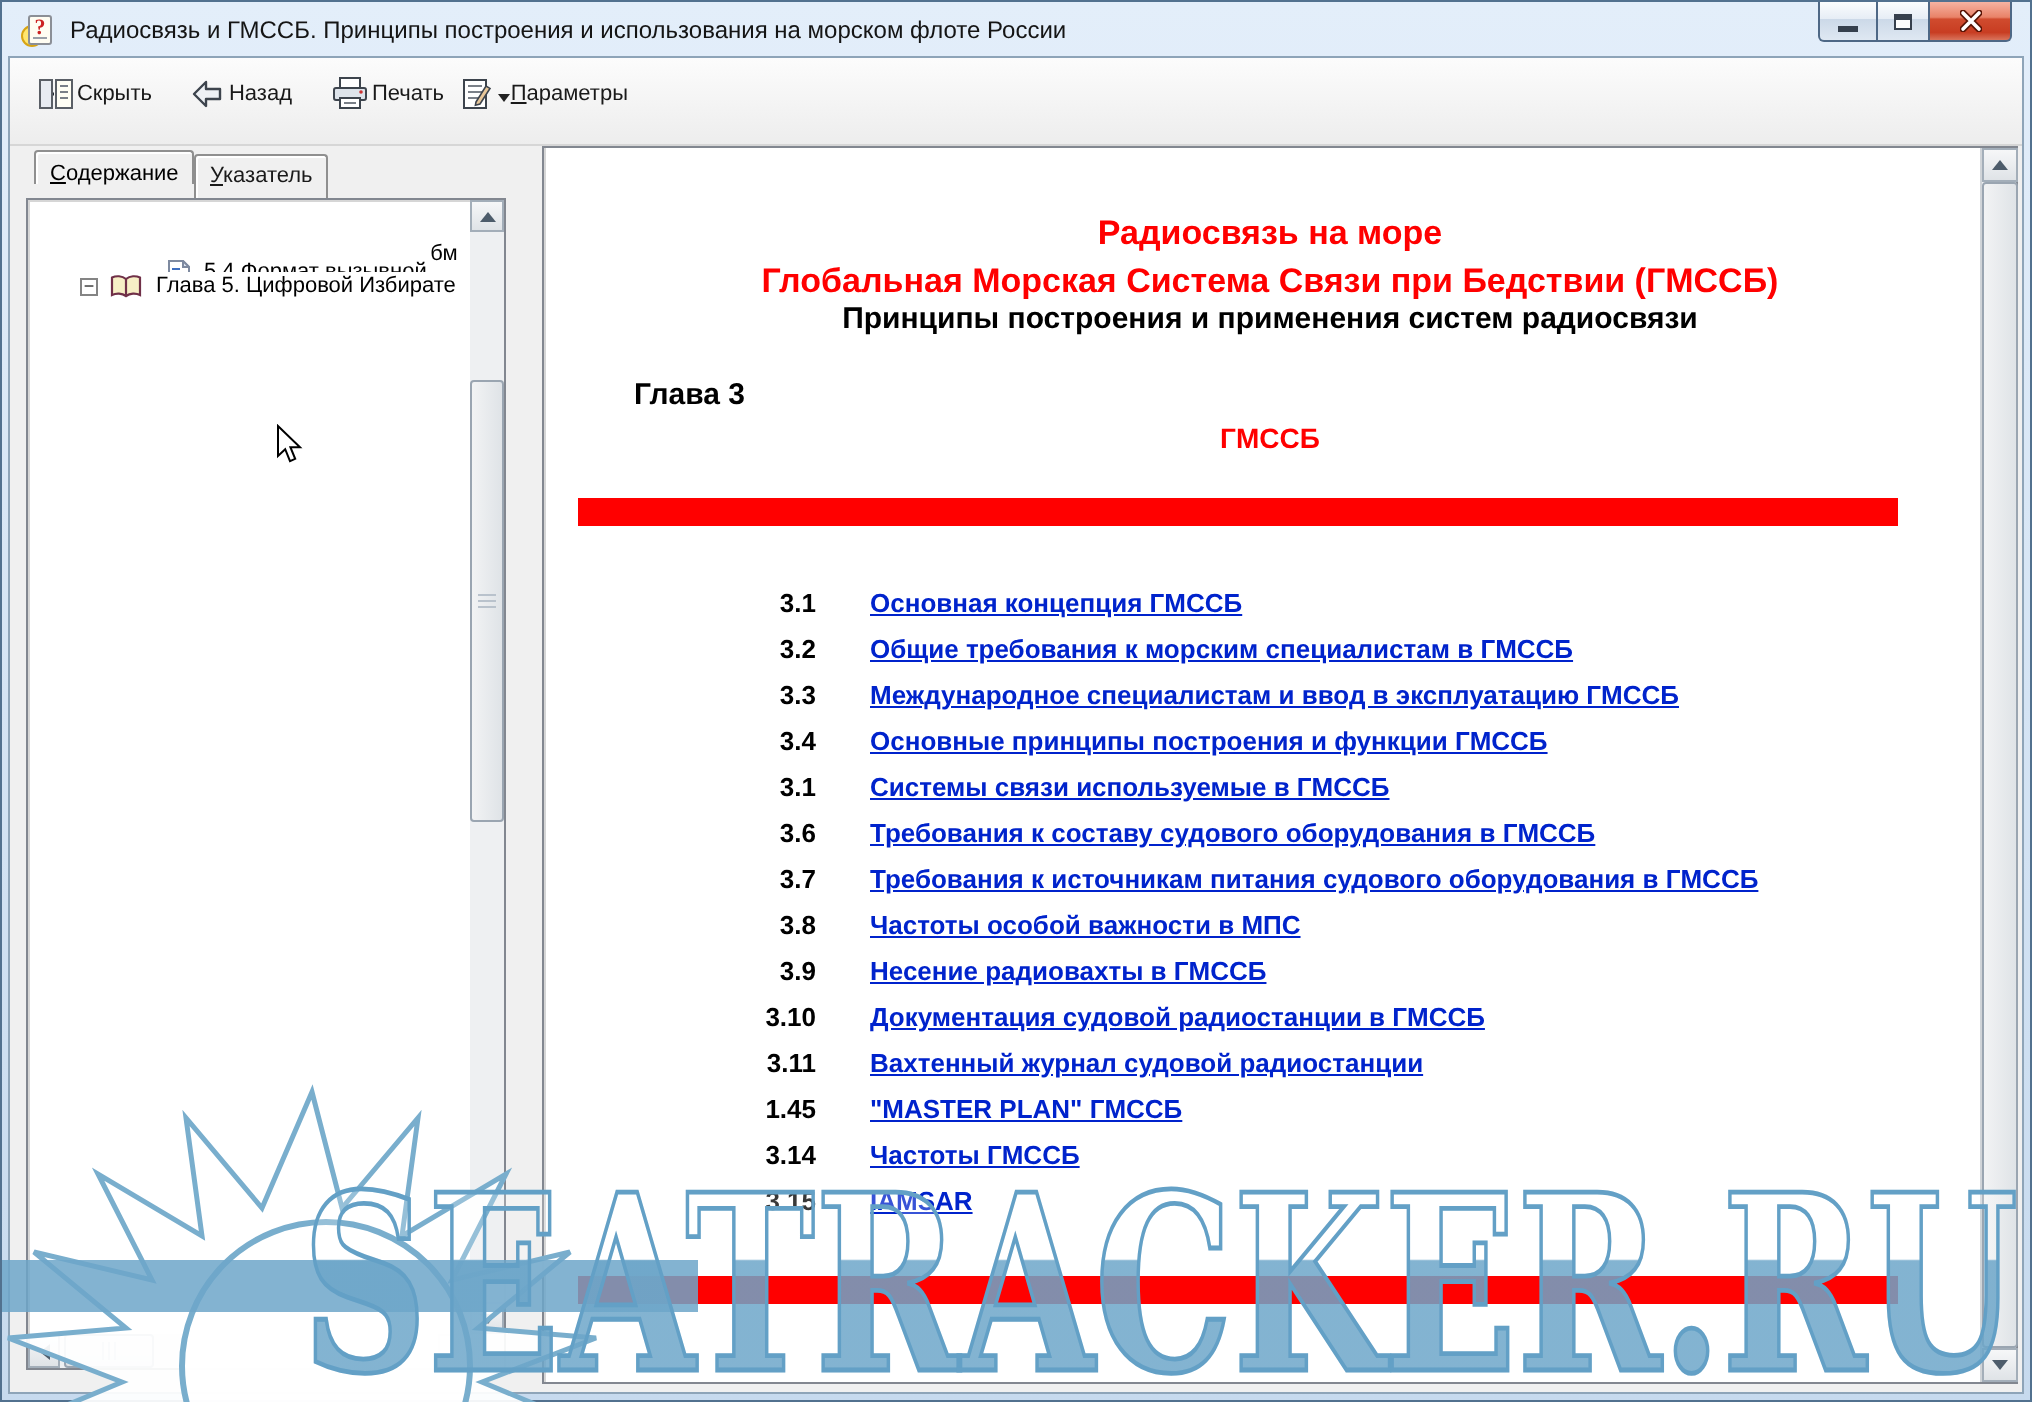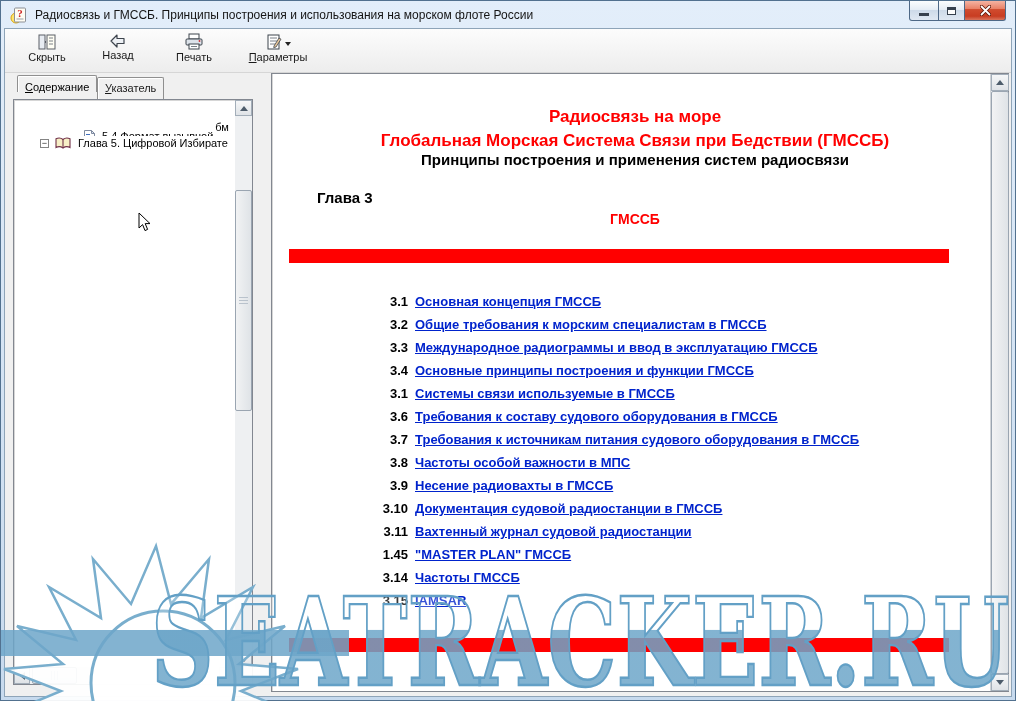--- a/index.html
+++ b/index.html
@@ -26,21 +26,21 @@
   .glyph-min { width:10px; height:3px; background:#36404d; margin-top:7px; }
   .glyph-restore { width:9px; height:8px; border:1px solid #36404d; border-top:3px solid #36404d; background:#fdfdfd; }
 
   
   .client { position:absolute; left:3px; right:3px; top:27px; bottom:3px;
     background:#f0f0f0; border:1px solid #8ea4b8; }
 
   
   .toolbar { position:absolute; left:0; right:0; top:0; height:44px;
     background:linear-gradient(#fcfcfc,#ededed); border-bottom:1px solid #d6d6d6; display:flex; align-items:flex-start; }
-  .tb-btn { display:flex; flex-direction:column; align-items:center; justify-content:flex-start;
+  .tb-btn { display:flex; flex-direction:row; align-items:center; justify-content:flex-end;
     height:32px; padding-top:4px; cursor:default; }
   .tb-btn .tb-ico { height:22px; display:flex; align-items:center; }
   .tb-label { font-size:11px; color:#1a1a1a; line-height:13px; white-space:nowrap; }
   .accel { text-decoration:underline; }
   .tb-skryt   { margin-left:13px; width:58px; }
   .tb-nazad   { margin-left:14px; width:56px; }
   .tb-pechat  { margin-left:20px; width:56px; }
   .tb-param   { margin-left:20px; width:72px; }
   .caret-down { width:0; height:0; border-left:3px solid transparent; border-right:3px solid transparent; border-top:4px solid #222; margin-left:2px; margin-top:3px; }
 
@@ -87,21 +87,21 @@
     background:#fff; border:1px solid #828790; box-shadow:inset 1px 1px 0 rgba(90,90,90,.25); }
   .page { position:absolute; left:1px; top:0; right:18px; bottom:0; background:#fff; overflow:hidden;
     padding:33px 0 0 16px; }
   .c-title { text-align:center; color:#ff0000; font-weight:bold; font-size:17px; line-height:20px; width:692px; }
   .c-title2 { margin-top:4px; }
   .c-sub { text-align:center; color:#000; font-weight:bold; font-size:15px; line-height:18px; width:692px; }
   .c-chapter { margin-top:20px; margin-left:28px; font-weight:bold; font-size:15px; color:#000; }
   .c-gmdss { margin-top:5px; text-align:center; color:#ff0000; font-weight:bold; font-size:14px; width:692px; }
   .red-bar { margin-top:22px; width:660px; height:14px; background:#ff0000; }
   .toc { margin-top:31px; }
-  .toc-row { display:flex; height:23px; align-items:flex-start; }
+  .toc-row { display:flex; height:23px; align-items:flex-start;gap:20px; }
   .toc-num { width:119px; text-align:right; font-weight:bold; font-size:13px; color:#000; flex:0 0 auto; }
   .toc-link { margin-left:7px; font-weight:bold; font-size:13px; color:#0023cc; text-decoration:underline; white-space:nowrap; }
   .red-bar.bottom { margin-top:22px; }
 
   .content-vsb { position:absolute; right:0; top:0; width:18px; bottom:0; background:#eef0f2; border-left:1px solid #d0d4d8; }
 
   
   .watermark { position:absolute; left:0; top:0; width:1016px; height:701px; pointer-events:none; z-index:50; }
 
   
@@ -610,21 +610,21 @@
             <div class="toc-row">
               <span class="toc-num">3.1</span>
               <a class="toc-link">Основная концепция ГМССБ</a>
             </div>
             <div class="toc-row">
               <span class="toc-num">3.2</span>
               <a class="toc-link">Общие требования к морским специалистам в ГМССБ</a>
             </div>
             <div class="toc-row">
               <span class="toc-num">3.3</span>
-              <a class="toc-link">Международное радиограммы и ввод в эксплуатацию ГМССБ</a>
+              <a class="toc-link">Международное специалистам и ввод в эксплуатацию ГМССБ</a>
             </div>
             <div class="toc-row">
               <span class="toc-num">3.4</span>
               <a class="toc-link">Основные принципы построения и функции ГМССБ</a>
             </div>
             <div class="toc-row">
               <span class="toc-num">3.1</span>
               <a class="toc-link">Системы связи используемые в ГМССБ</a>
             </div>
             <div class="toc-row">

